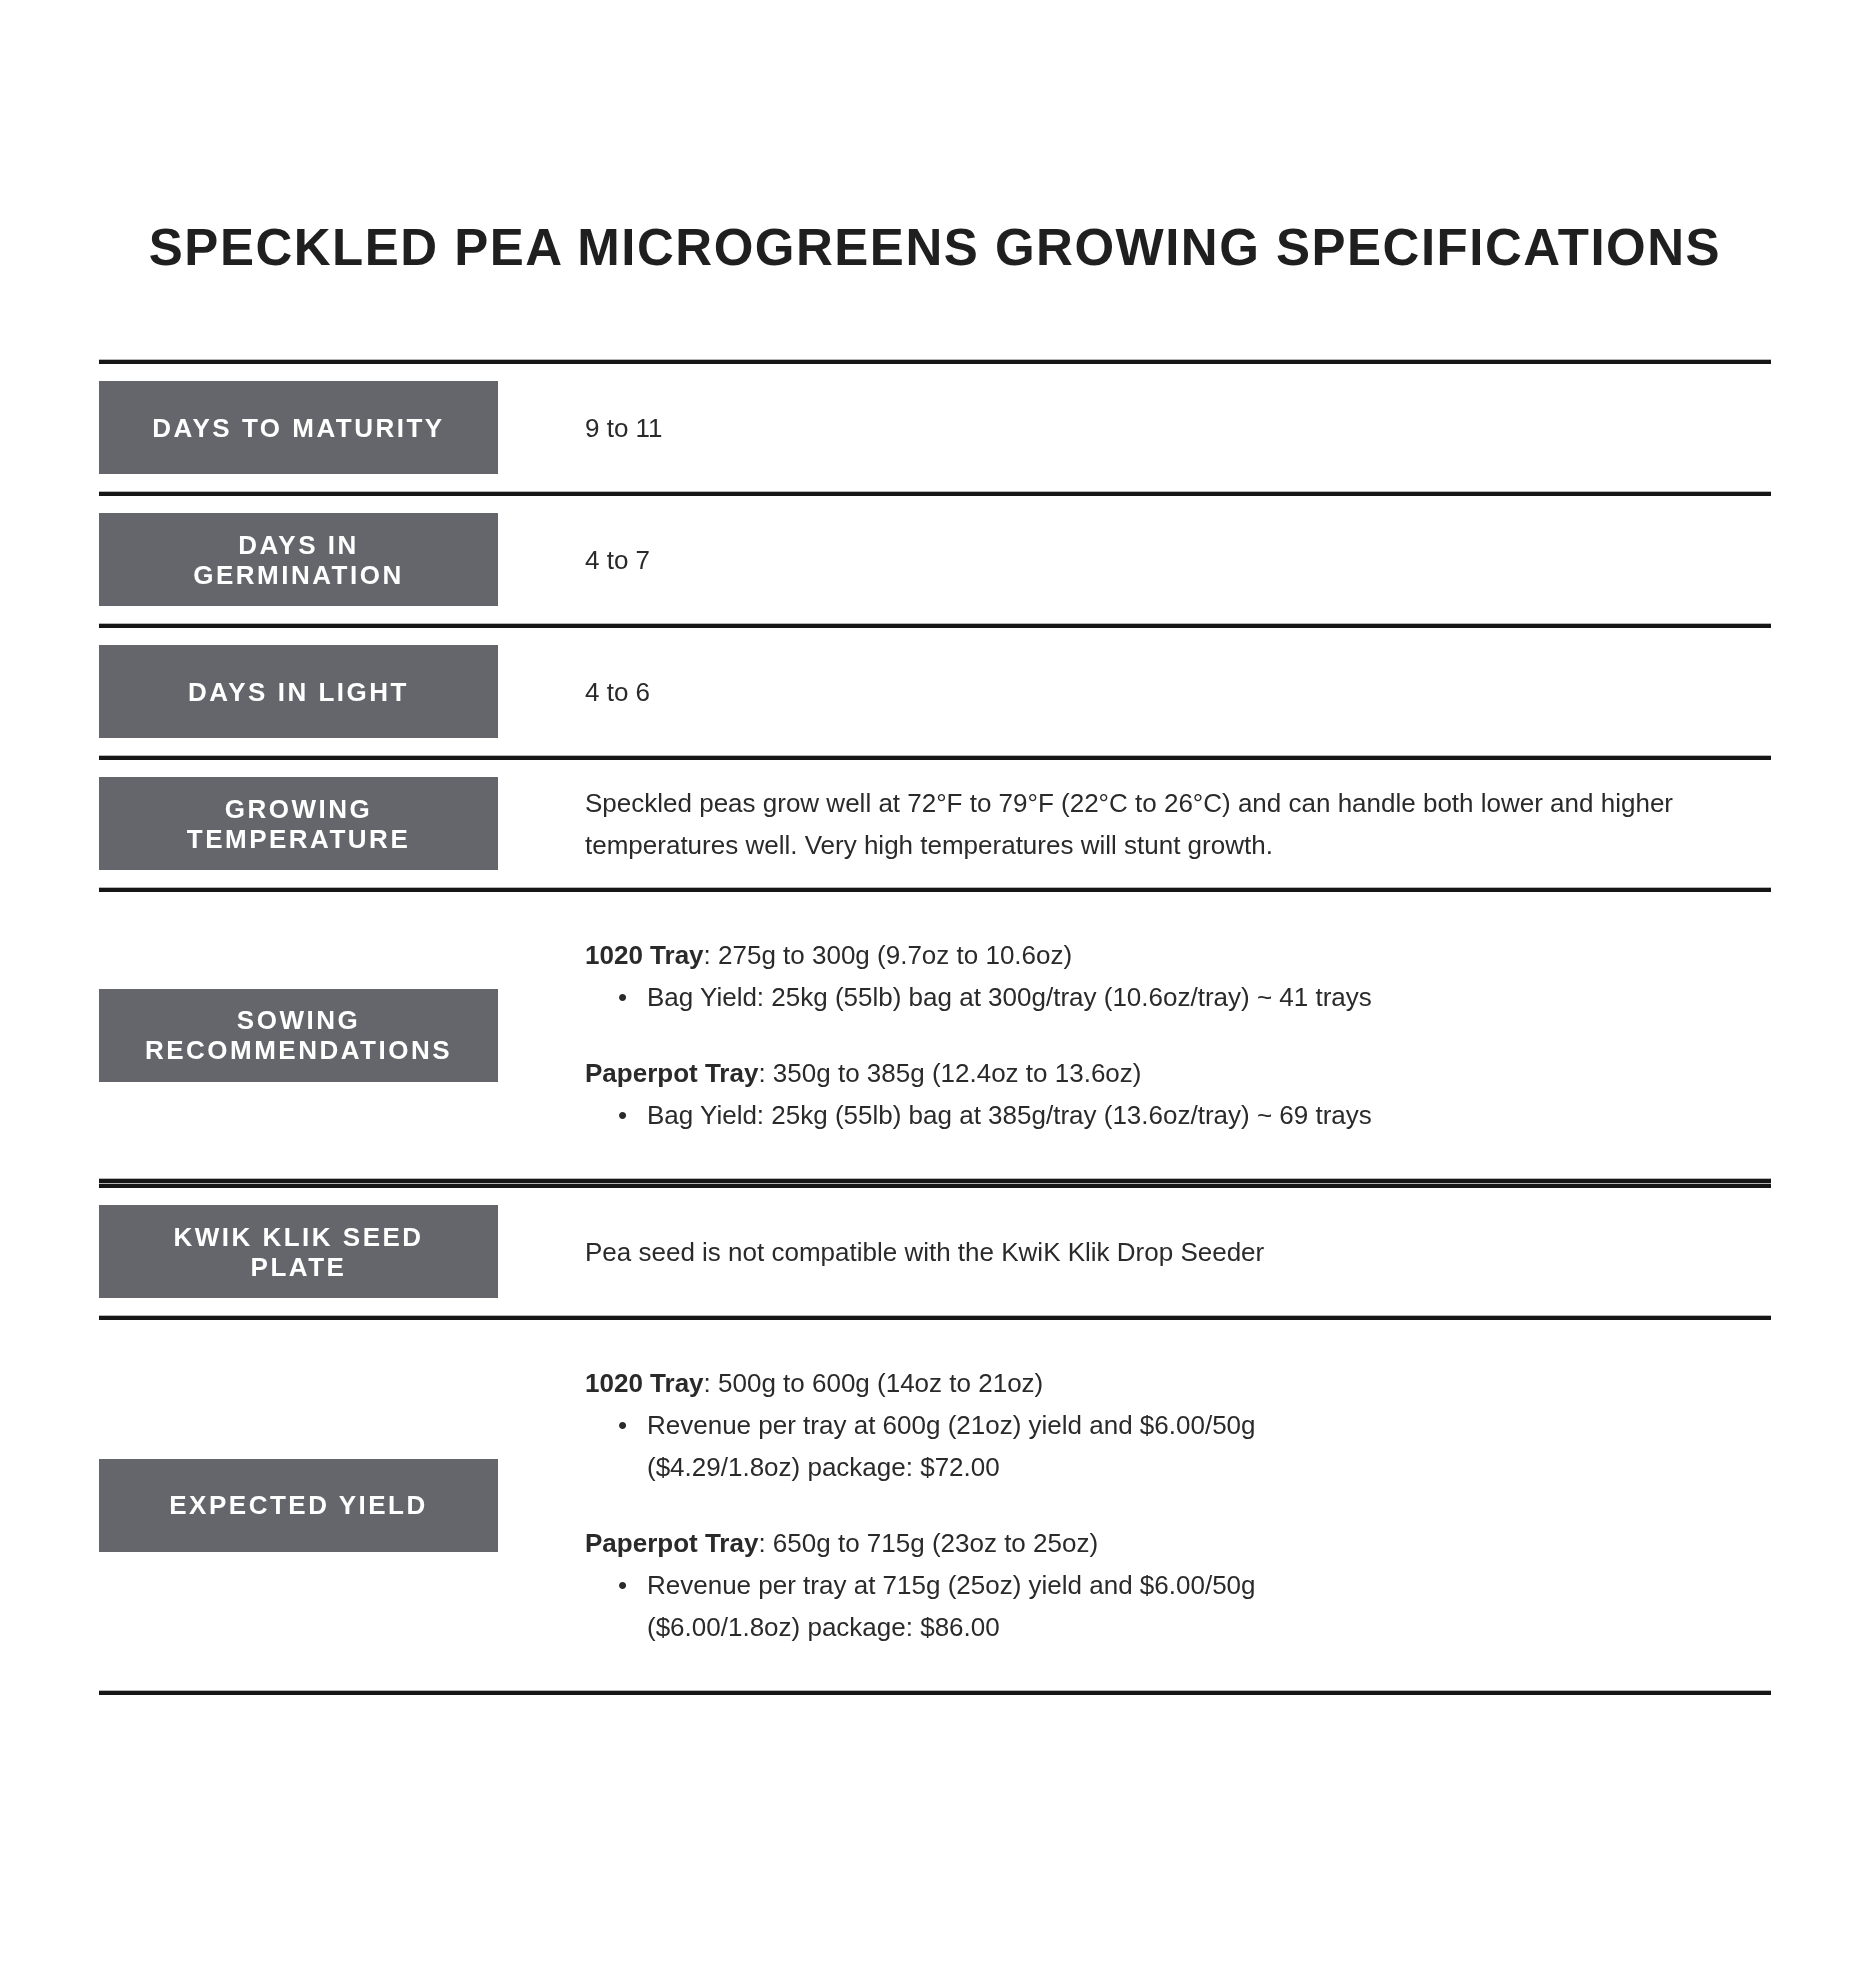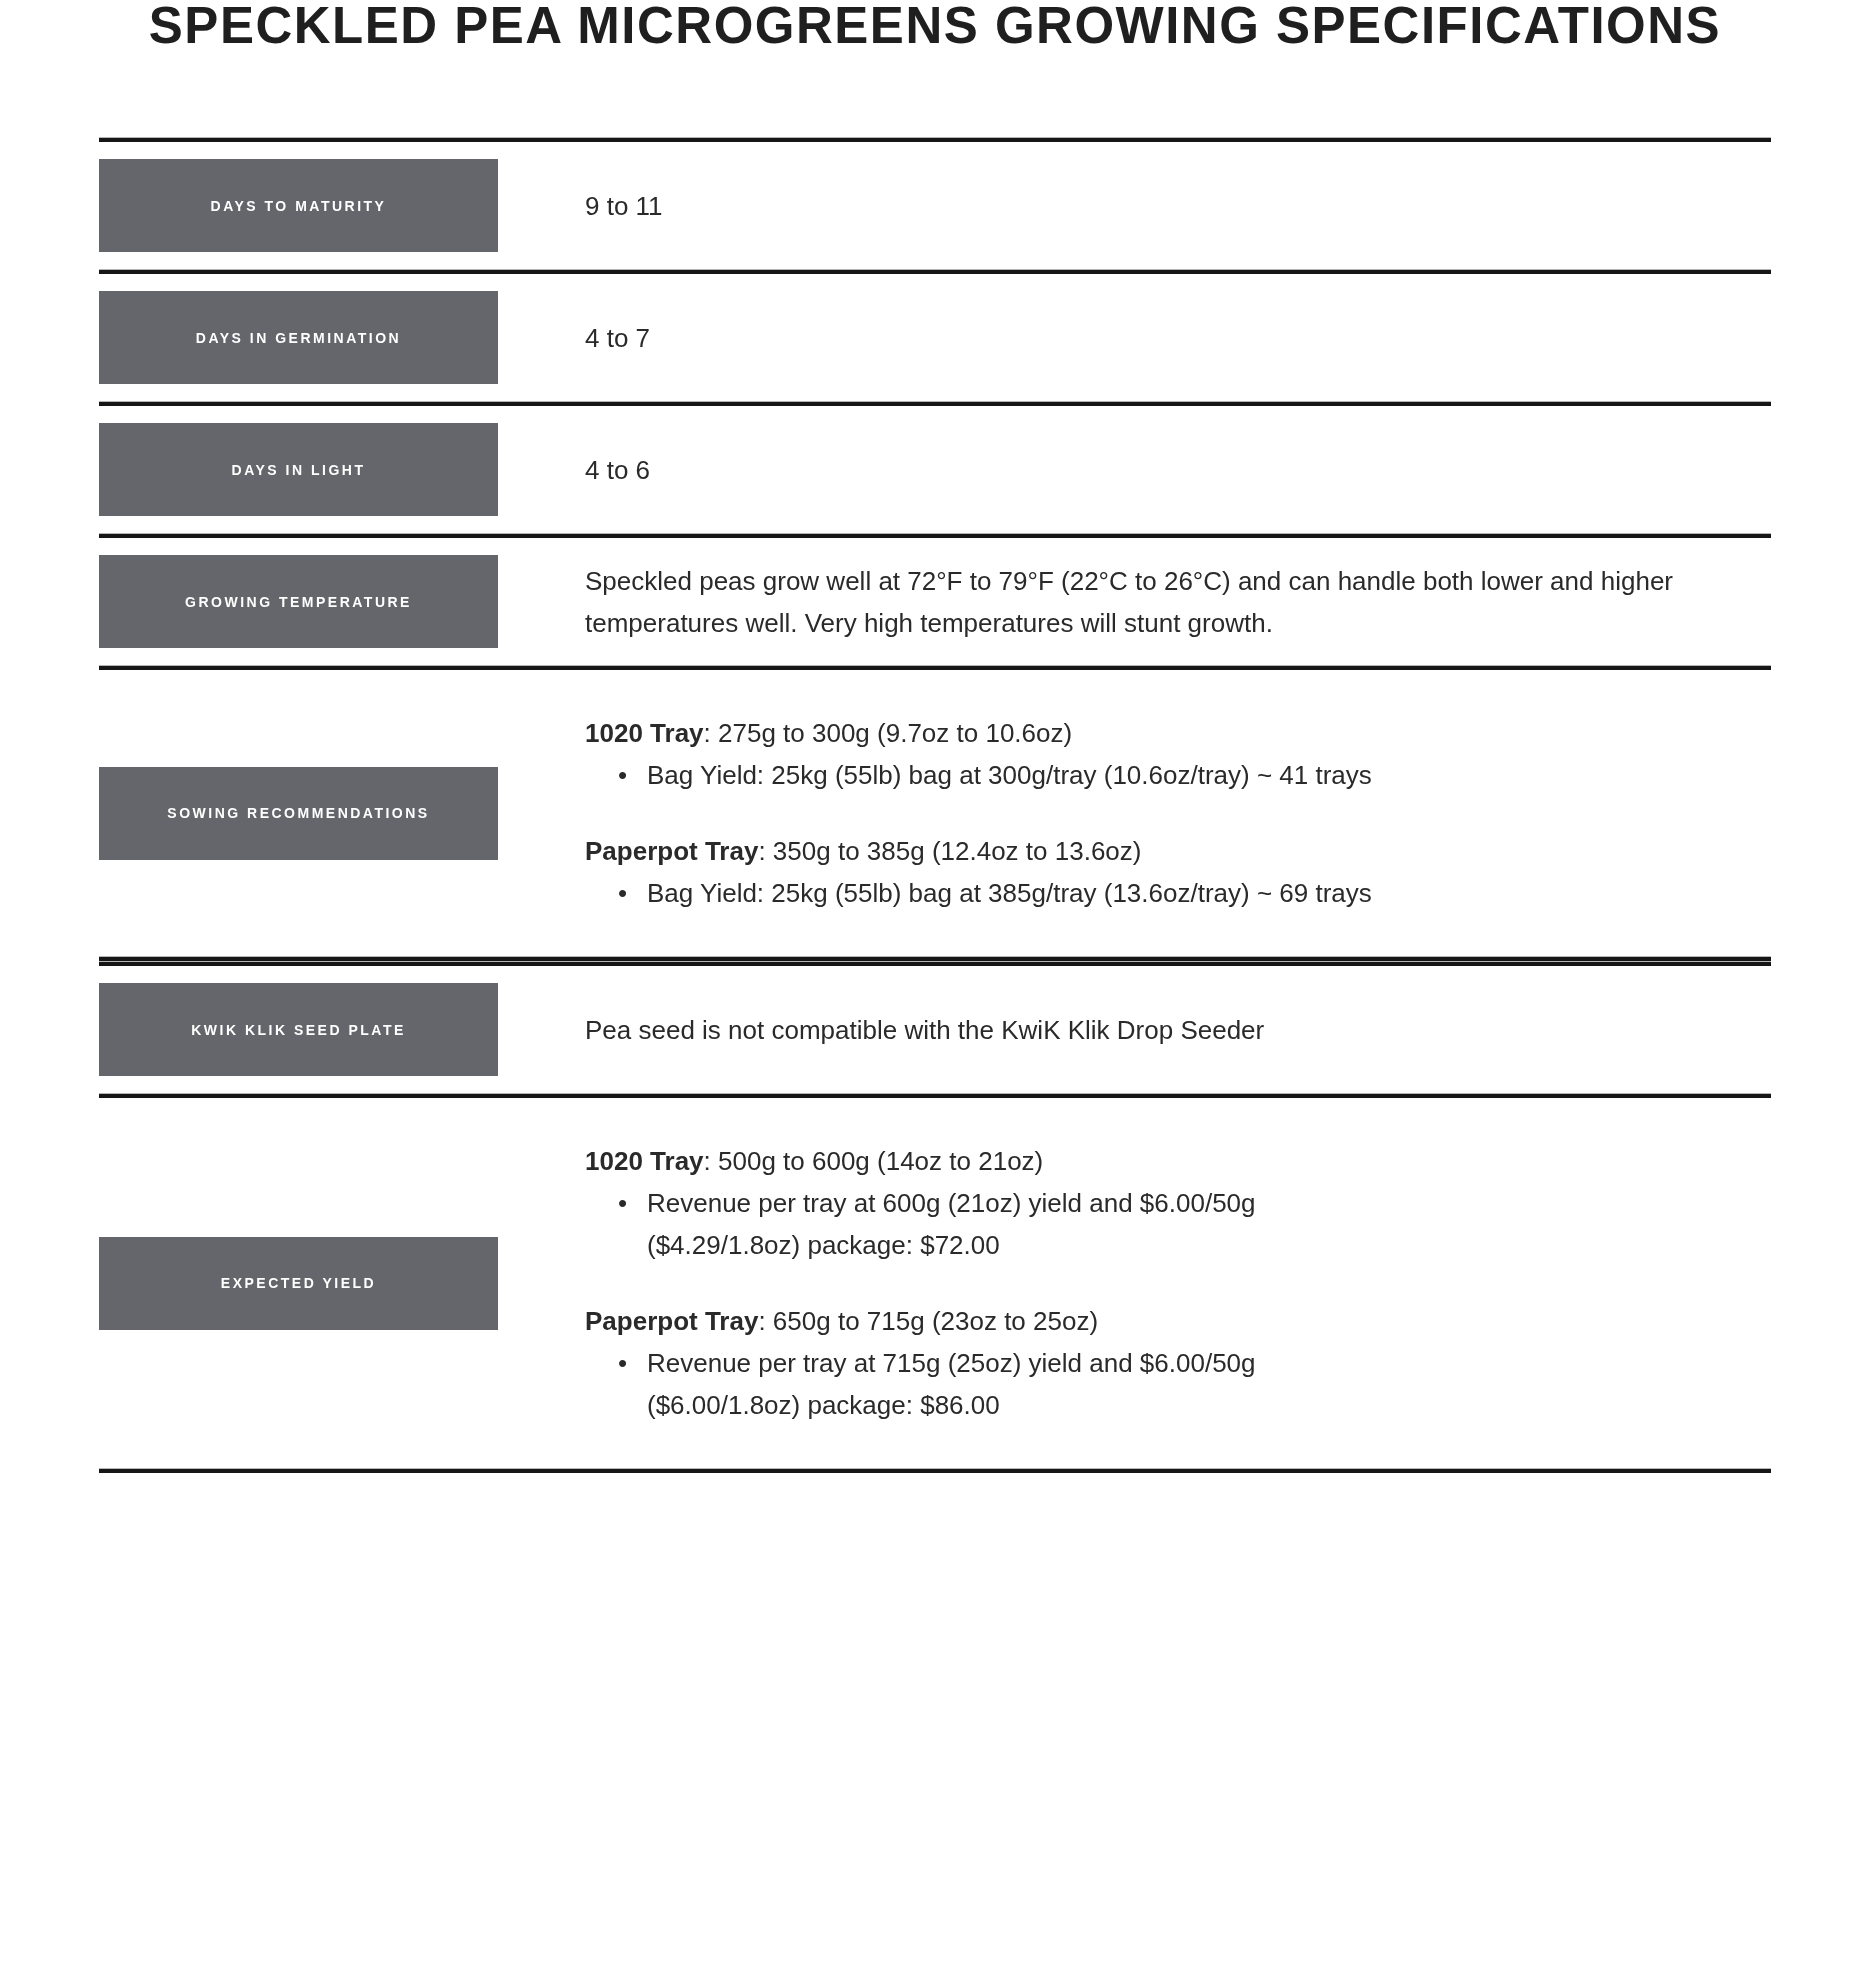--- a/index.html
+++ b/index.html
@@ -12,21 +12,21 @@
     --divider-top:#b5b5b5;
   }
   html,body{margin:0;padding:0;background:#e8e8e8;}
   .page{
     width:1870px;height:1980px;background:var(--bg);
     position:relative;overflow:hidden;margin:0 auto;
     font-family:"Liberation Sans","DejaVu Sans",sans-serif;
     color:var(--body-text);
   }
   .page-title{
-    margin:0;
+    padding-top:222px;margin:0;
     text-align:center;
     font-size:51px;line-height:51px;font-weight:bold;
     letter-spacing:1.5px;color:var(--title-text);
     white-space:nowrap;
   }
   .spec-table{margin:86px 99px 0 99px;}
   .divider{
     height:4px;background:var(--divider);
     border-top:1px solid var(--divider-top);
   }
@@ -36,21 +36,21 @@
   }
   .spec-row.multi{padding:42px 0;align-items:center;}
   .label-box{
     flex:0 0 399px;width:399px;height:93px;
     background:var(--label-box);
     display:flex;align-items:center;justify-content:center;
     text-align:center;
   }
   .label-text{
     color:var(--label-text);
-    font-size:14px;font-weight:bold;letter-spacing:2.5px;
+    font-size:26px;font-weight:bold;letter-spacing:2.5px;
     line-height:30px;text-transform:uppercase;
     padding:0 30px;
   }
   .row-content{
     flex:1 1 auto;
     margin-left:87px;
     font-size:26px;line-height:42px;
   }
   .row-text{max-width:1188px;}
   .group + .group{margin-top:34px;}

